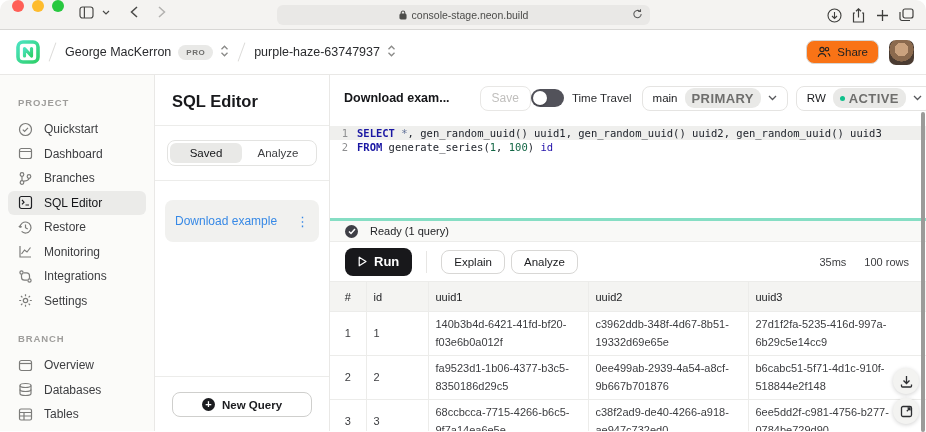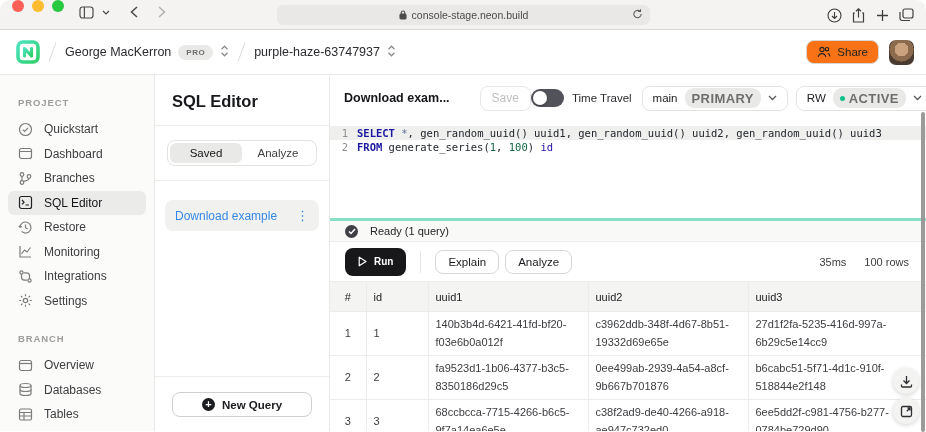--- a/index.html
+++ b/index.html
@@ -43,21 +43,21 @@
 
   
   .panel { width:175px; background:#fff; border-right:1px solid #e9e8e6; display:flex; flex-direction:column; flex:none; }
   .panel-title { font-size:16.5px; font-weight:700; color:#18191c; padding:17px 17px 14px; }
   .panel-div { border-top:1px solid #ececea; }
   .seg-wrap { padding:14px 12px; }
   .segmented { display:flex; border:1px solid #e3e3e1; border-radius:8px; padding:2px; background:#fff; }
   .seg { flex:1; text-align:center; font-size:11.5px; padding:4px 0; border-radius:6px; color:#3e3f42; cursor:pointer; }
   .seg.active { background:#e9e9e7; color:#141518; font-weight:500; }
   .query-list { padding:19px 10px; flex:1; }
-  .query-item { display:flex; align-items:center; justify-content:space-between; background:#f1f1ef; border-radius:8px; height:31px; padding:0 10px 0 10px; cursor:pointer; }
+  .query-item { display:flex; align-items:center; justify-content:space-between; background:#f1f1ef; border-radius:8px; height:42px; padding:0 10px 0 10px; cursor:pointer; }
   .query-item .qname { font-size:12px; color:#3789e6; }
   .kebab { color:#3789e6; font-size:13px; letter-spacing:0; line-height:1; cursor:pointer; }
   .panel-bottom { border-top:1px solid #ececea; padding:15px 17px 14px; }
   .new-query { width:100%; display:flex; align-items:center; justify-content:center; gap:7px; height:25px; border:1px solid #cfcfcd; background:#fff; border-radius:8px; font-size:11.5px; font-weight:600; color:#1b1c1f; cursor:pointer; }
   .plus-circle { width:13px; height:13px; border-radius:50%; background:#1b1c1f; color:#fff; display:flex; align-items:center; justify-content:center; font-size:11px; line-height:1; }
 
   
   .editor-pane { position:relative; flex:1; background:#fff; display:flex; flex-direction:column; overflow:hidden; }
   .etoolbar { height:46px; display:flex; align-items:center; padding:0 14px; gap:0; flex:none; }
   .query-title { font-size:12.5px; font-weight:700; color:#151619; white-space:nowrap; }
@@ -83,21 +83,21 @@
   .num { color:#116644; }
   .atom { color:#2211aa; }
 
   .teal-bar { height:3px; background:#86dec4; flex:none; }
 
   
   .status-row { height:21px; background:#f9f9f7; border-bottom:1px solid #ececea; display:flex; align-items:center; gap:12px; padding:0 15px; flex:none; }
   .check-circle { width:13px; height:13px; border-radius:50%; background:#3f3f46; color:#fff; display:flex; align-items:center; justify-content:center; }
   .status-text { font-size:11px; color:#232427; }
   .actions-row { height:39px; display:flex; align-items:center; padding:0 15px; flex:none; }
-  .run-btn { display:flex; align-items:center; gap:7px; background:#18181b; color:#fff; border:none; border-radius:8px; height:28px; padding:0 13px; font-size:10px; font-weight:600; cursor:pointer; }
+  .run-btn { display:flex; align-items:center; gap:7px; background:#18181b; color:#fff; border:none; border-radius:8px; height:28px; padding:0 13px; font-size:13px; font-weight:600; cursor:pointer; }
   .vdiv { width:1px; height:22px; background:#e7e6e4; margin:0 14px; }
   .ghost-btn { border:1px solid #d8d7d5; background:#fff; border-radius:8px; height:24px; padding:0 12px; font-size:11.5px; color:#1b1c1f; cursor:pointer; }
   .ghost-btn + .ghost-btn { margin-left:6px; }
   .stats { margin-left:auto; display:flex; gap:18px; font-size:11px; color:#3c3d40; padding-right:2px; }
 
   
   .rtable { flex:1; overflow:hidden; }
   table { border-collapse:collapse; width:100%; table-layout:fixed; }
   th, td { border-right:1px solid #ececea; font-weight:400; }
   th:last-child, td:last-child { border-right:none; }

